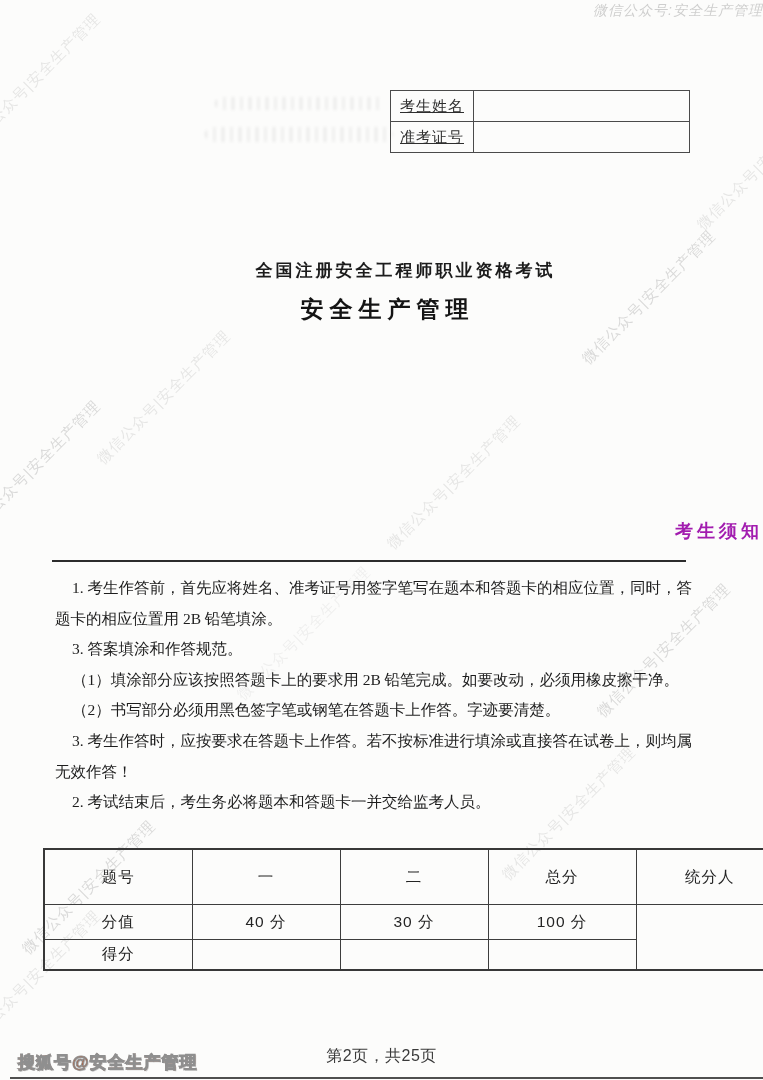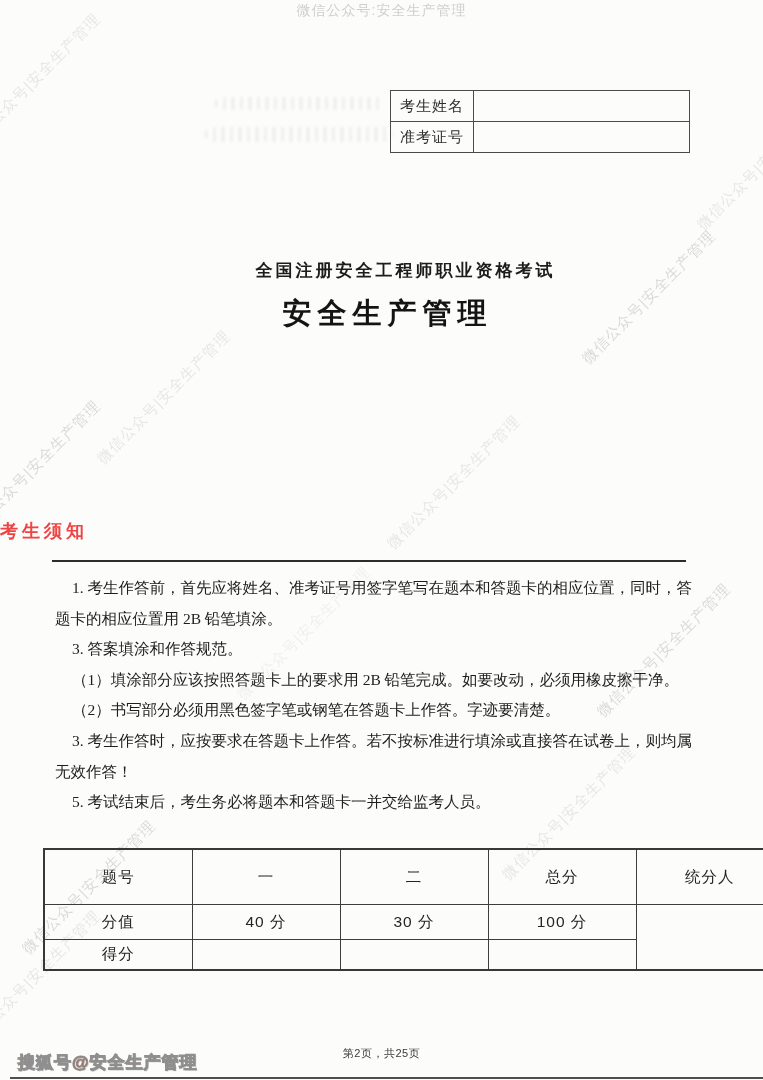--- a/index.html
+++ b/index.html
@@ -10,47 +10,47 @@
   }
   
   .wm{
     position:absolute;white-space:nowrap;pointer-events:none;
     font-size:15px;letter-spacing:1px;color:rgba(120,120,120,0.16);
     transform:rotate(-45deg);transform-origin:0 50%;
     font-family:"Liberation Sans",sans-serif;
   }
   .wm-strong{color:rgba(110,110,110,0.24);}
   .wm-top{
-    position:absolute;left:0;right:0;top:2px;text-align:center;
+    position:absolute;left:0;right:0;top:2px;text-align:right;
     font-size:14px;color:rgba(150,150,150,0.45);letter-spacing:1px;
-    pointer-events:none;white-space:nowrap;
+    pointer-events:none;white-space:nowrap;font-style:italic;
   }
   
   .info-table{
     position:absolute;left:390px;top:90px;width:300px;
     border-collapse:collapse;table-layout:fixed;
   }
   .info-table td{
     border:1.6px solid #4a4a4a;height:28px;
     font-size:15px;color:#2e2e2e;letter-spacing:1px;
   }
-  .info-table td.lbl{width:80px;text-align:center;font-weight:500;}
+  .info-table td.lbl{width:80px;text-align:center;font-weight:500;text-decoration:underline;}
   
   .exam-title{
     position:absolute;left:0;right:0;top:259px;text-align:center;
     font-size:17px;font-weight:bold;letter-spacing:3px;color:#1c1c1c;padding-left:48px;
   }
   .subject-title{
     position:absolute;left:12px;right:0;top:294px;text-align:center;
-    font-size:29px;font-weight:bold;letter-spacing:6px;color:#141414;
+    font-size:23px;font-weight:bold;letter-spacing:6px;color:#141414;
   }
   
   .notice-heading{
-    position:absolute;left:0;right:0;top:519px;text-align:left;
-    font-size:18px;font-weight:bold;letter-spacing:4px;color:#ef4444;
+    position:absolute;left:0;right:0;top:519px;text-align:right;
+    font-size:18px;font-weight:bold;letter-spacing:4px;color:#a21caf;
   }
   .notice-divider{
     position:absolute;left:52px;top:560px;width:634px;height:2px;
     background:#2c2c2c;
   }
   .notice-body{
     position:absolute;left:55px;top:573px;width:660px;
     font-family:"Liberation Serif",serif;
     font-size:15.5px;line-height:30.6px;color:#1d1d1d;
   }
@@ -72,21 +72,21 @@
   .score-table td.num{font-family:"Liberation Sans",sans-serif;}
   
   .footer-sohu{
     position:absolute;left:18px;top:1051px;
     font-size:17px;font-weight:bold;letter-spacing:1px;
     color:#c2410c;-webkit-text-stroke:1px #8f8f8f;
     text-shadow:1px 1px 0 #c9c9c9;
   }
   .footer-page{
     position:absolute;left:0;right:0;top:1046px;text-align:center;
-    font-size:11px;color:#3a3a3a;letter-spacing:0.5px;
+    font-size:16px;color:#3a3a3a;letter-spacing:0.5px;
   }
   .bottom-scan-line{
     position:absolute;left:10px;top:1077px;width:753px;height:2px;
     background:#4f4f4f;
   }
   
   .smudge{
     position:absolute;opacity:0.3;filter:blur(1.4px);border-radius:8px;
     background:repeating-linear-gradient(90deg,
       rgba(110,110,110,0.55) 0 2px, transparent 2px 8px,
@@ -134,21 +134,21 @@
   <div class="notice-divider"></div>
 
   <div class="notice-body">
     <div class="line ind">1. 考生作答前，首先应将姓名、准考证号用签字笔写在题本和答题卡的相应位置，同时，答</div>
     <div class="line">题卡的相应位置用 2B 铅笔填涂。</div>
     <div class="line ind">3. 答案填涂和作答规范。</div>
     <div class="line ind">（1）填涂部分应该按照答题卡上的要求用 2B 铅笔完成。如要改动，必须用橡皮擦干净。</div>
     <div class="line ind">（2）书写部分必须用黑色签字笔或钢笔在答题卡上作答。字迹要清楚。</div>
     <div class="line ind">3. 考生作答时，应按要求在答题卡上作答。若不按标准进行填涂或直接答在试卷上，则均属</div>
     <div class="line">无效作答！</div>
-    <div class="line ind">5. 考试结束后，考生务必将题本和答题卡一并交给监考人员。</div>
+    <div class="line ind">2. 考试结束后，考生务必将题本和答题卡一并交给监考人员。</div>
   </div>
 
   <table class="score-table">
     <colgroup>
         <col>
         <col>
         <col>
         <col>
         <col>
       </colgroup>

